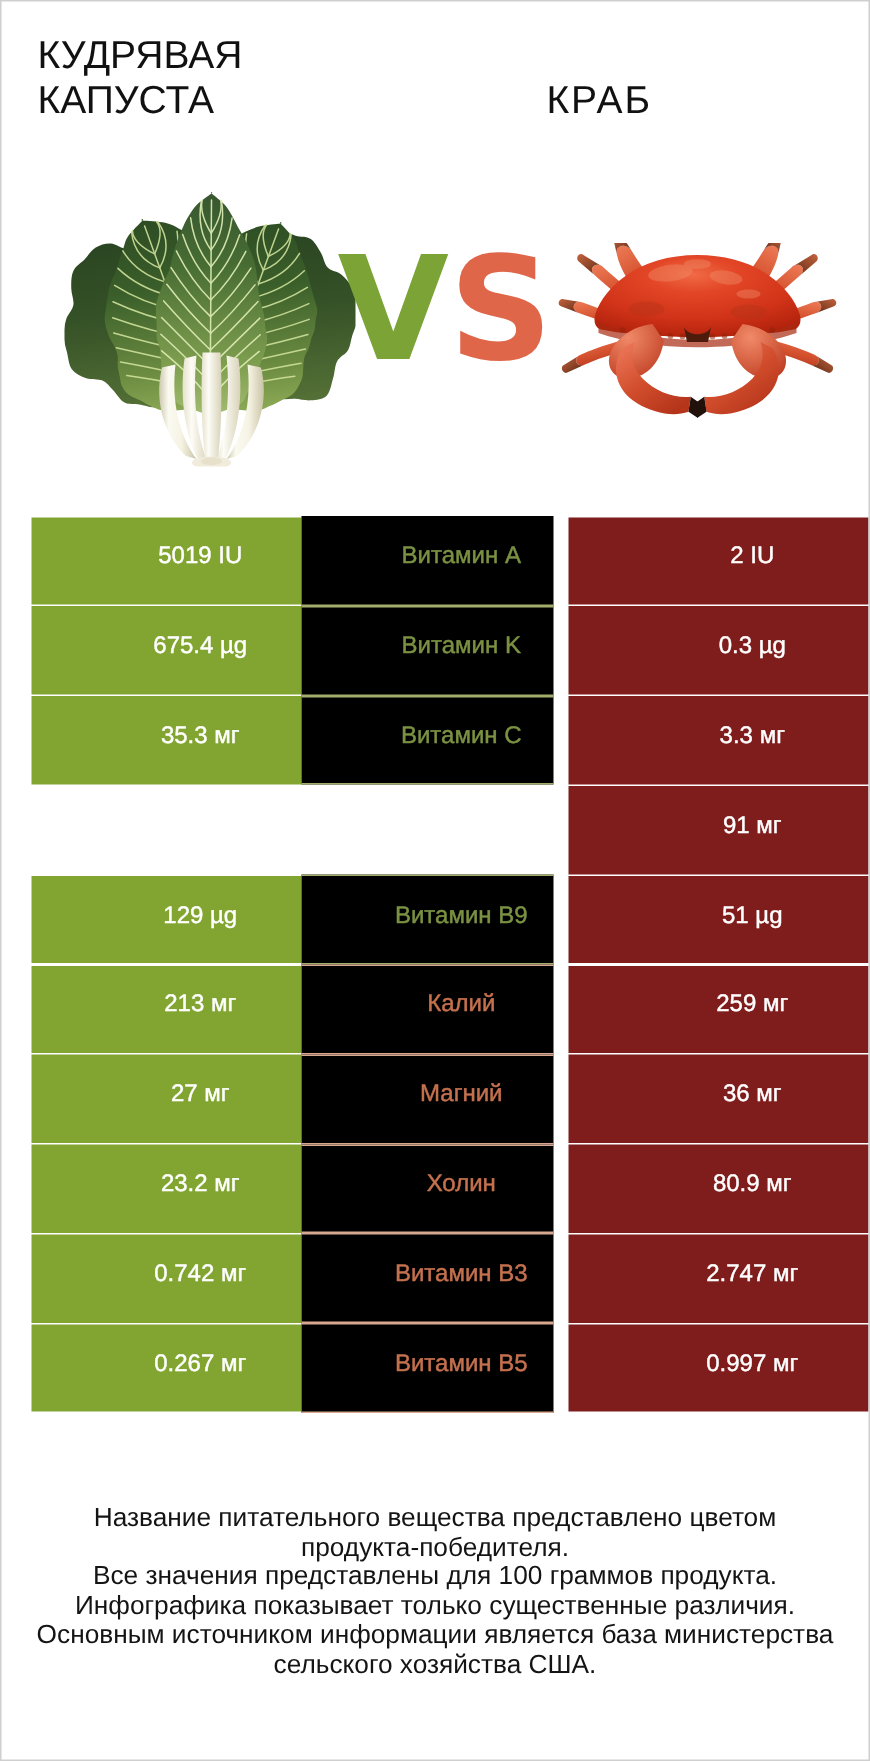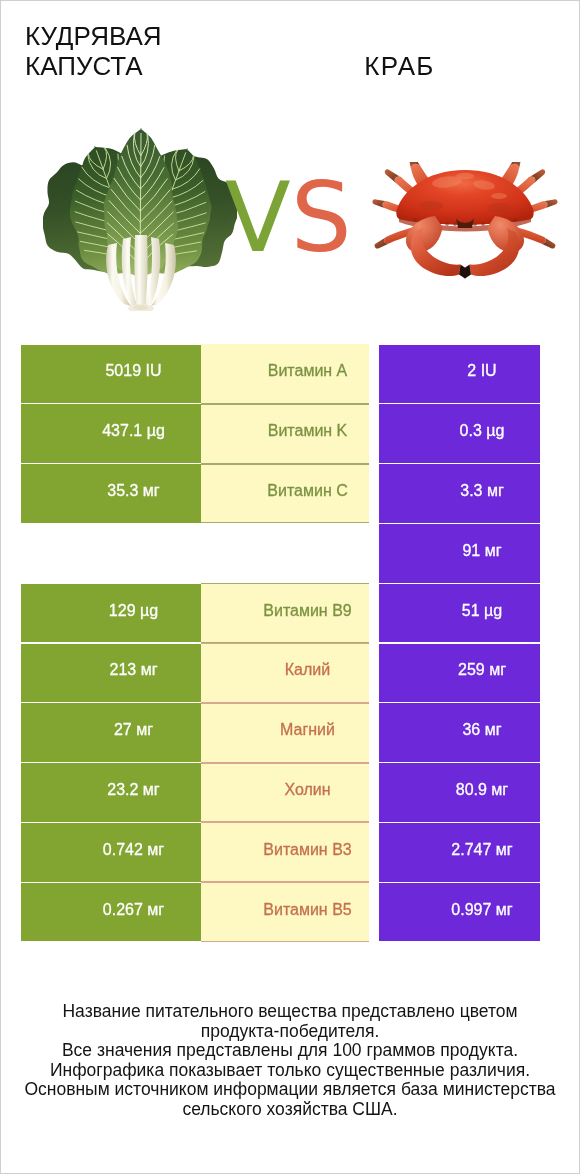--- a/index.html
+++ b/index.html
@@ -7,32 +7,32 @@
        -webkit-font-smoothing:antialiased;}
   .page{position:relative;width:578px;height:1172px;border:1px solid #cfcfcf;background:#fff;overflow:hidden;}
 
   
   .title{position:absolute;font-size:26px;line-height:30px;color:#111111;font-weight:400;letter-spacing:0px;}
   .title.left{left:24px;width:202px;top:20px;}
   .title.right{left:362px;width:184px;top:50px;letter-spacing:1.3px;text-indent:1.3px;}
 
   
   .hero{position:absolute;}
-  .vs{position:absolute;font-family:"DejaVu Sans",sans-serif;font-size:96px;font-weight:400;line-height:96px;top:169px;letter-spacing:0px;}
+  .vs{position:absolute;font-family:"DejaVu Sans",sans-serif;font-size:96px;font-weight:700;line-height:96px;top:157px;letter-spacing:0px;}
   .vs .v{color:#7ba336;}
   .vs .s{color:#e0664a;}
 
   
   .table{position:absolute;left:20px;top:343px;width:538px;}
   .row{position:relative;height:59.8px;}
   .cell{position:absolute;top:0.55px;height:58.7px;display:flex;align-items:center;justify-content:center;
         font-family:"Liberation Sans",sans-serif;font-size:16px;font-weight:400;box-sizing:border-box;letter-spacing:0px;padding-bottom:5px;padding-left:45px;-webkit-text-stroke:0.3px currentColor;}
   .cell.l{left:0;width:180px;color:#ffffff;background:#82a532;}
-  .cell.m{left:180px;width:168px;background:#fef9c3;border-top:0.8px solid #9aab62;border-bottom:0.8px solid #9aab62;top:0;height:59.8px;text-align:right;}
-  .cell.r{left:358px;width:161px;color:#ffffff;background:#6d28d9;}
+  .cell.m{left:180px;width:168px;background:#000000;border-top:0.8px solid #9aab62;border-bottom:0.8px solid #9aab62;top:0;height:59.8px;text-align:right;}
+  .cell.r{left:358px;width:200px;color:#ffffff;background:#7f1d1d;}
   .row.win-left .cell.m{color:#7b9242;border-color:#a3ad6b;}
   .row.win-right .cell.m{color:#c5714e;border-color:#d8a78f;}
   .row:first-child .cell.m{border-top:0;height:59.8px;}
 
   
   .footer{position:absolute;left:0;top:1001px;width:578px;text-align:center;font-size:17.5px;line-height:19.5px;color:#141414;}
 </style>
 </head>
 <body>
 
@@ -404,21 +404,21 @@
     <span class="v">V</span><span class="s">S</span>
   </div>
 
   <div class="table" id="table">
       <div class="row win-left">
         <div class="cell l">5019 IU</div>
         <div class="cell m">Витамин A</div>
         <div class="cell r">2 IU</div>
       </div>
       <div class="row win-left">
-        <div class="cell l">437.1 µg</div>
+        <div class="cell l">675.4 µg</div>
         <div class="cell m">Витамин K</div>
         <div class="cell r">0.3 µg</div>
       </div>
       <div class="row win-left">
         <div class="cell l">35.3 мг</div>
         <div class="cell m">Витамин C</div>
         <div class="cell r">3.3 мг</div>
       </div>
       <div class="row win-left">
         <div class="cell r">91 мг</div>

